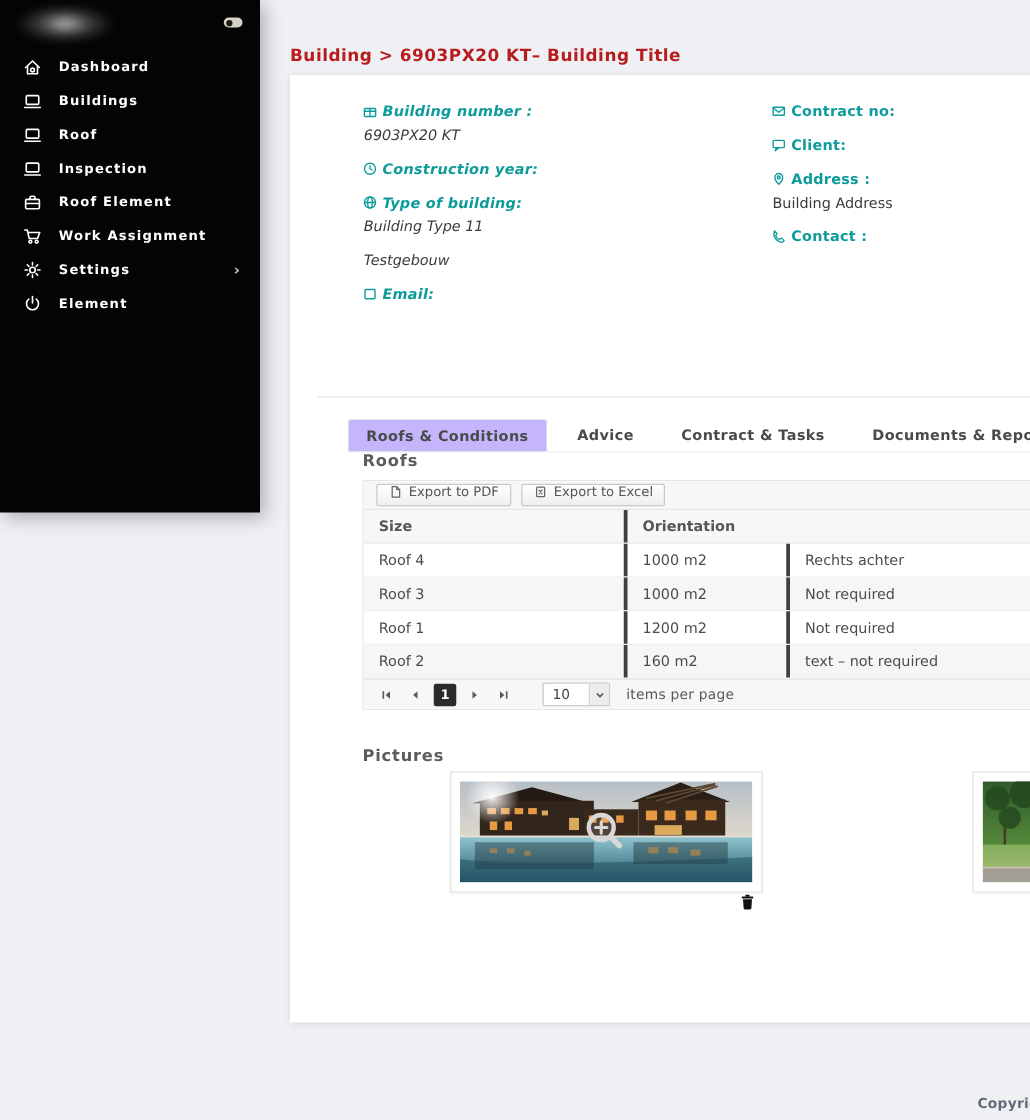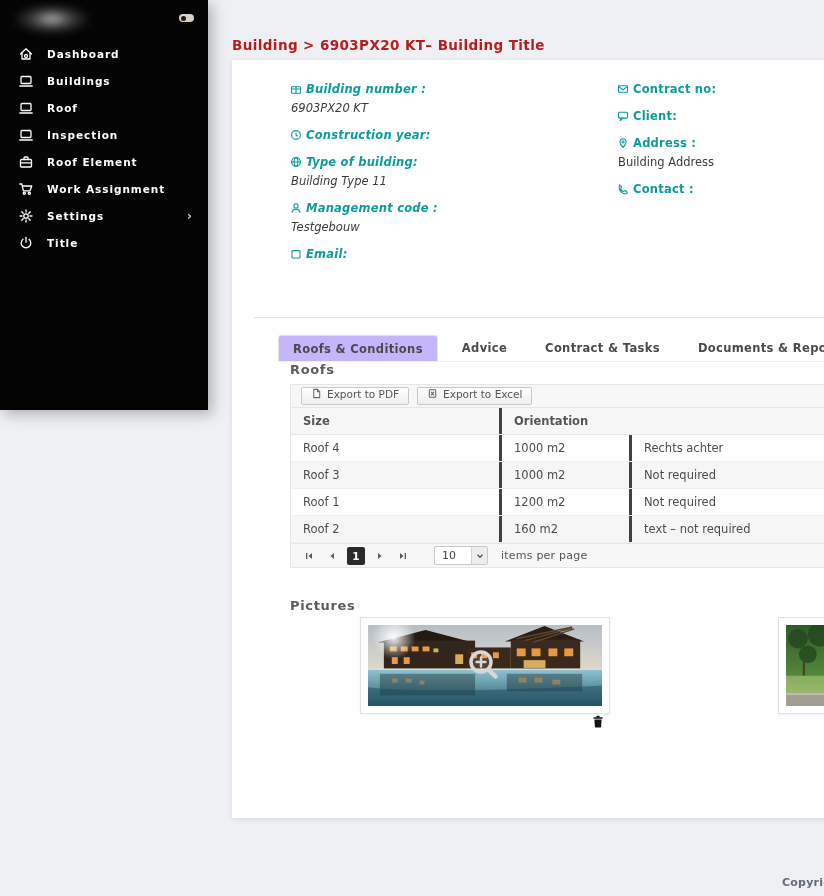--- a/index.html
+++ b/index.html
@@ -190,21 +190,21 @@
         <span class="chev">›</span>
       </div>
 
       <div class="nav-item">
         <span class="nico">
           <svg viewBox="0 0 16 16">
               <path d="M8 2.3v5"></path>
               <path d="M5 4.3a4.8 4.8 0 1 0 6 0"></path>
             </svg>
         </span>
-        <span class="nlabel">Title</span>
+        <span class="nlabel">Element</span>
       </div>
 
     </nav>
   </aside>
 
   <div class="breadcrumb">Building &gt; 6903PX20 KT– Building Title</div>
 
   <section class="card">
 
     <div class="details-col col-left">
@@ -239,29 +239,20 @@
                 <circle cx="6" cy="6" r="4.4"></circle>
                 <ellipse cx="6" cy="6" rx="1.9" ry="4.4"></ellipse>
                 <path d="M1.6 6h8.8"></path>
               </svg>
           </span>
           <span>Type of building:</span>
         </div>
         <div class="f-value">Building Type 11</div>
       </div>
       <div class="field">
-        <div class="f-label">
-          <span class="dico">
-            <svg viewBox="0 0 12 12">
-                <circle cx="6" cy="3.9" r="2.1"></circle>
-                <path d="M2 10.4c.5-2.3 2-3.3 4-3.3s3.5 1 4 3.3"></path>
-              </svg>
-          </span>
-          <span>Management code :</span>
-        </div>
         <div class="f-value">Testgebouw</div>
       </div>
       <div class="field">
         <div class="f-label">
           <span class="dico">
             <svg viewBox="0 0 12 12">
                 <rect x="2" y="2.6" width="8" height="7.4" rx="0.8"></rect>
               </svg>
           </span>
           <span>Email:</span>

